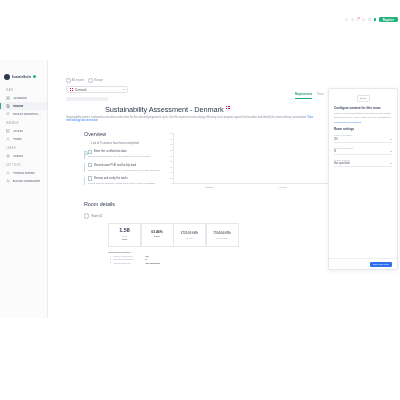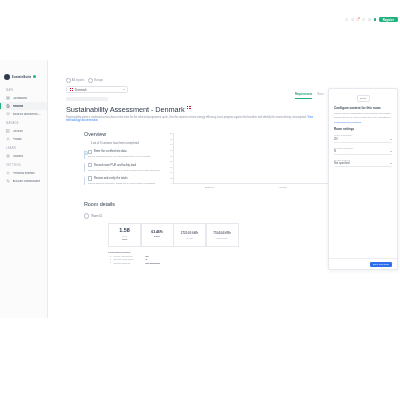--- a/index.html
+++ b/index.html
@@ -73,21 +73,21 @@
     padding:0 2.5px;box-sizing:border-box;
   }
   .select .sl{display:flex;align-items:center;gap:2px;font-size:2.9px;color:#4e5666;}
   .flag{width:3.6px;height:2.6px;border-radius:.3px;background:#c8102e;position:relative;flex:none;}
   .flag::after{content:"";position:absolute;left:1.1px;top:0;width:.7px;height:100%;background:#fff;}
   .flag::before{content:"";position:absolute;left:0;top:.9px;width:100%;height:.7px;background:#fff;}
   .chev{width:0;height:0;border-left:1.3px solid transparent;border-right:1.3px solid transparent;border-top:1.5px solid #9aa1ae;}
 
   .minibar{width:42px;height:3.5px;border-radius:1px;background:#eef0f3;margin-bottom:5px;}
 
-  .ttl-row{display:flex;align-items:flex-start;gap:2px;margin-bottom:2.5px;}
+  .ttl-row{display:flex;align-items:flex-start;gap:2px;margin-bottom:2.5px;margin-left:39px;}
   .page-title{font-size:7.4px;color:#2f3b4d;font-weight:400;letter-spacing:-.1px;line-height:1;}
   .ttl-flag{width:4.6px;height:3.4px;background:#c8102e;border-radius:.3px;position:relative;margin-top:.5px;flex:none;}
   .ttl-flag::after{content:"";position:absolute;left:1.4px;top:0;width:.9px;height:100%;background:#fff;}
   .ttl-flag::before{content:"";position:absolute;left:0;top:1.2px;width:100%;height:.9px;background:#fff;}
 
   .lede{font-size:2.55px;line-height:1.55;color:#8b93a1;max-width:250px;margin-bottom:1px;}
   .lede .lk{color:#3b82f6;}
 
   
   .split{display:flex;gap:0;margin-top:8px;}

